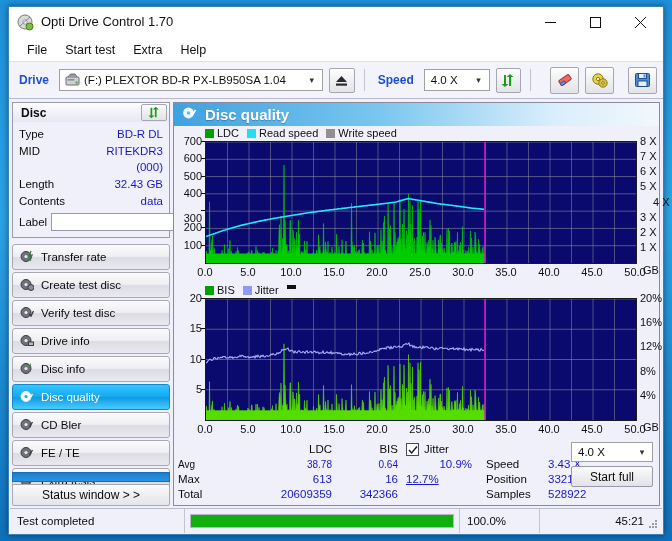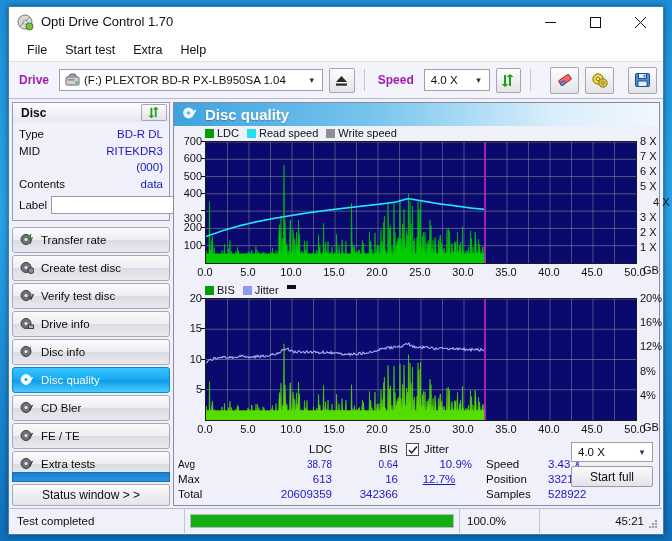--- a/index.html
+++ b/index.html
@@ -21,21 +21,21 @@
   .wbtn{width:45px;height:31px;display:flex;align-items:center;justify-content:center;}
   .wbtn svg{display:block;}
   
   .menubar{height:23px;background:#ffffff;padding-left:9px;display:flex;align-items:center;gap:0;}
   .menubar span{font-size:12.5px;color:#111;padding:2px 9px;cursor:default;}
   
   .toolbar{
     height:36px;background:#f2f3fb;border-top:1px solid #dfe0ea;border-bottom:1px solid #b9bacb;
     display:flex;align-items:center;padding:0 6px;gap:6px;position:relative;
   }
-  .tb-label{font-size:12px;font-weight:bold;color:#a21caf;padding:0 4px;}
+  .tb-label{font-size:12px;font-weight:bold;color:#1d4ed8;padding:0 4px;}
   .combo{
     height:22px;background:#fff;border:1px solid #a0a0a0;display:flex;align-items:center;
     font-size:11.5px;color:#101010;padding:0 2px;box-sizing:border-box;position:relative;
   }
   .combo .cap{padding-left:4px;white-space:nowrap;overflow:hidden;}
   .combo .arw{margin-left:auto;width:16px;text-align:center;color:#333;font-size:9px;}
   .drivecombo{width:265px;}
   .speedcombo{width:66px;}
   .tbtn{
     width:26px;height:25px;background:linear-gradient(180deg,#fdfdfd,#e3e3e8);
@@ -240,20 +240,24 @@
       </div>
 
       <div class="disc-body">
         <div class="drow">
           <span class="k">Type</span>
           <span class="v">BD-R DL</span>
         </div>
         <div class="drow">
           <span class="k">MID</span>
           <span class="v">RITEKDR3 (000)</span>
+        </div>
+        <div class="drow">
+          <span class="k">Length</span>
+          <span class="v">32.43 GB</span>
         </div>
         <div class="drow">
           <span class="k">Contents</span>
           <span class="v">data</span>
         </div>
         <div class="labelrow">
           <span class="k">Label</span>
           <input class="lblinput" type="text" value="" style="">
           <div class="lblbtn">
             <svg width="15" height="15" viewBox="0 0 15 15">
@@ -559,21 +563,21 @@
         <div style="position:absolute;left:232px;top:2px;width:78px;">
           <div style="display:flex;align-items:center;gap:5px;line-height:15px;">
             <span class="chk">
               <svg width="10" height="10" viewBox="0 0 10 10">
                   <path d="M1 5 L3.6 8 L9 1.5" stroke="#14143c" stroke-width="1.4" fill="none"></path>
                 </svg>
             </span>
             <span>Jitter</span>
           </div>
           <div class="num" style="line-height:15px;text-align:right;width:66px;">10.9%</div>
-          <div class="num" style="line-height:15px;text-align:center;width:66px;text-decoration:underline;">12.7%</div>
+          <div class="num" style="line-height:15px;text-align:left;width:66px;text-decoration:underline;">12.7%</div>
         </div>
 
         <div style="position:absolute;left:312px;top:17px;width:180px;">
           <div style="display:flex;line-height:15px;">
             <span style="width:62px;">Speed</span>
             <span class="num">3.43 X</span>
           </div>
           <div style="display:flex;line-height:15px;">
             <span style="width:62px;">Position</span>
             <span class="num">33212 MB</span>

